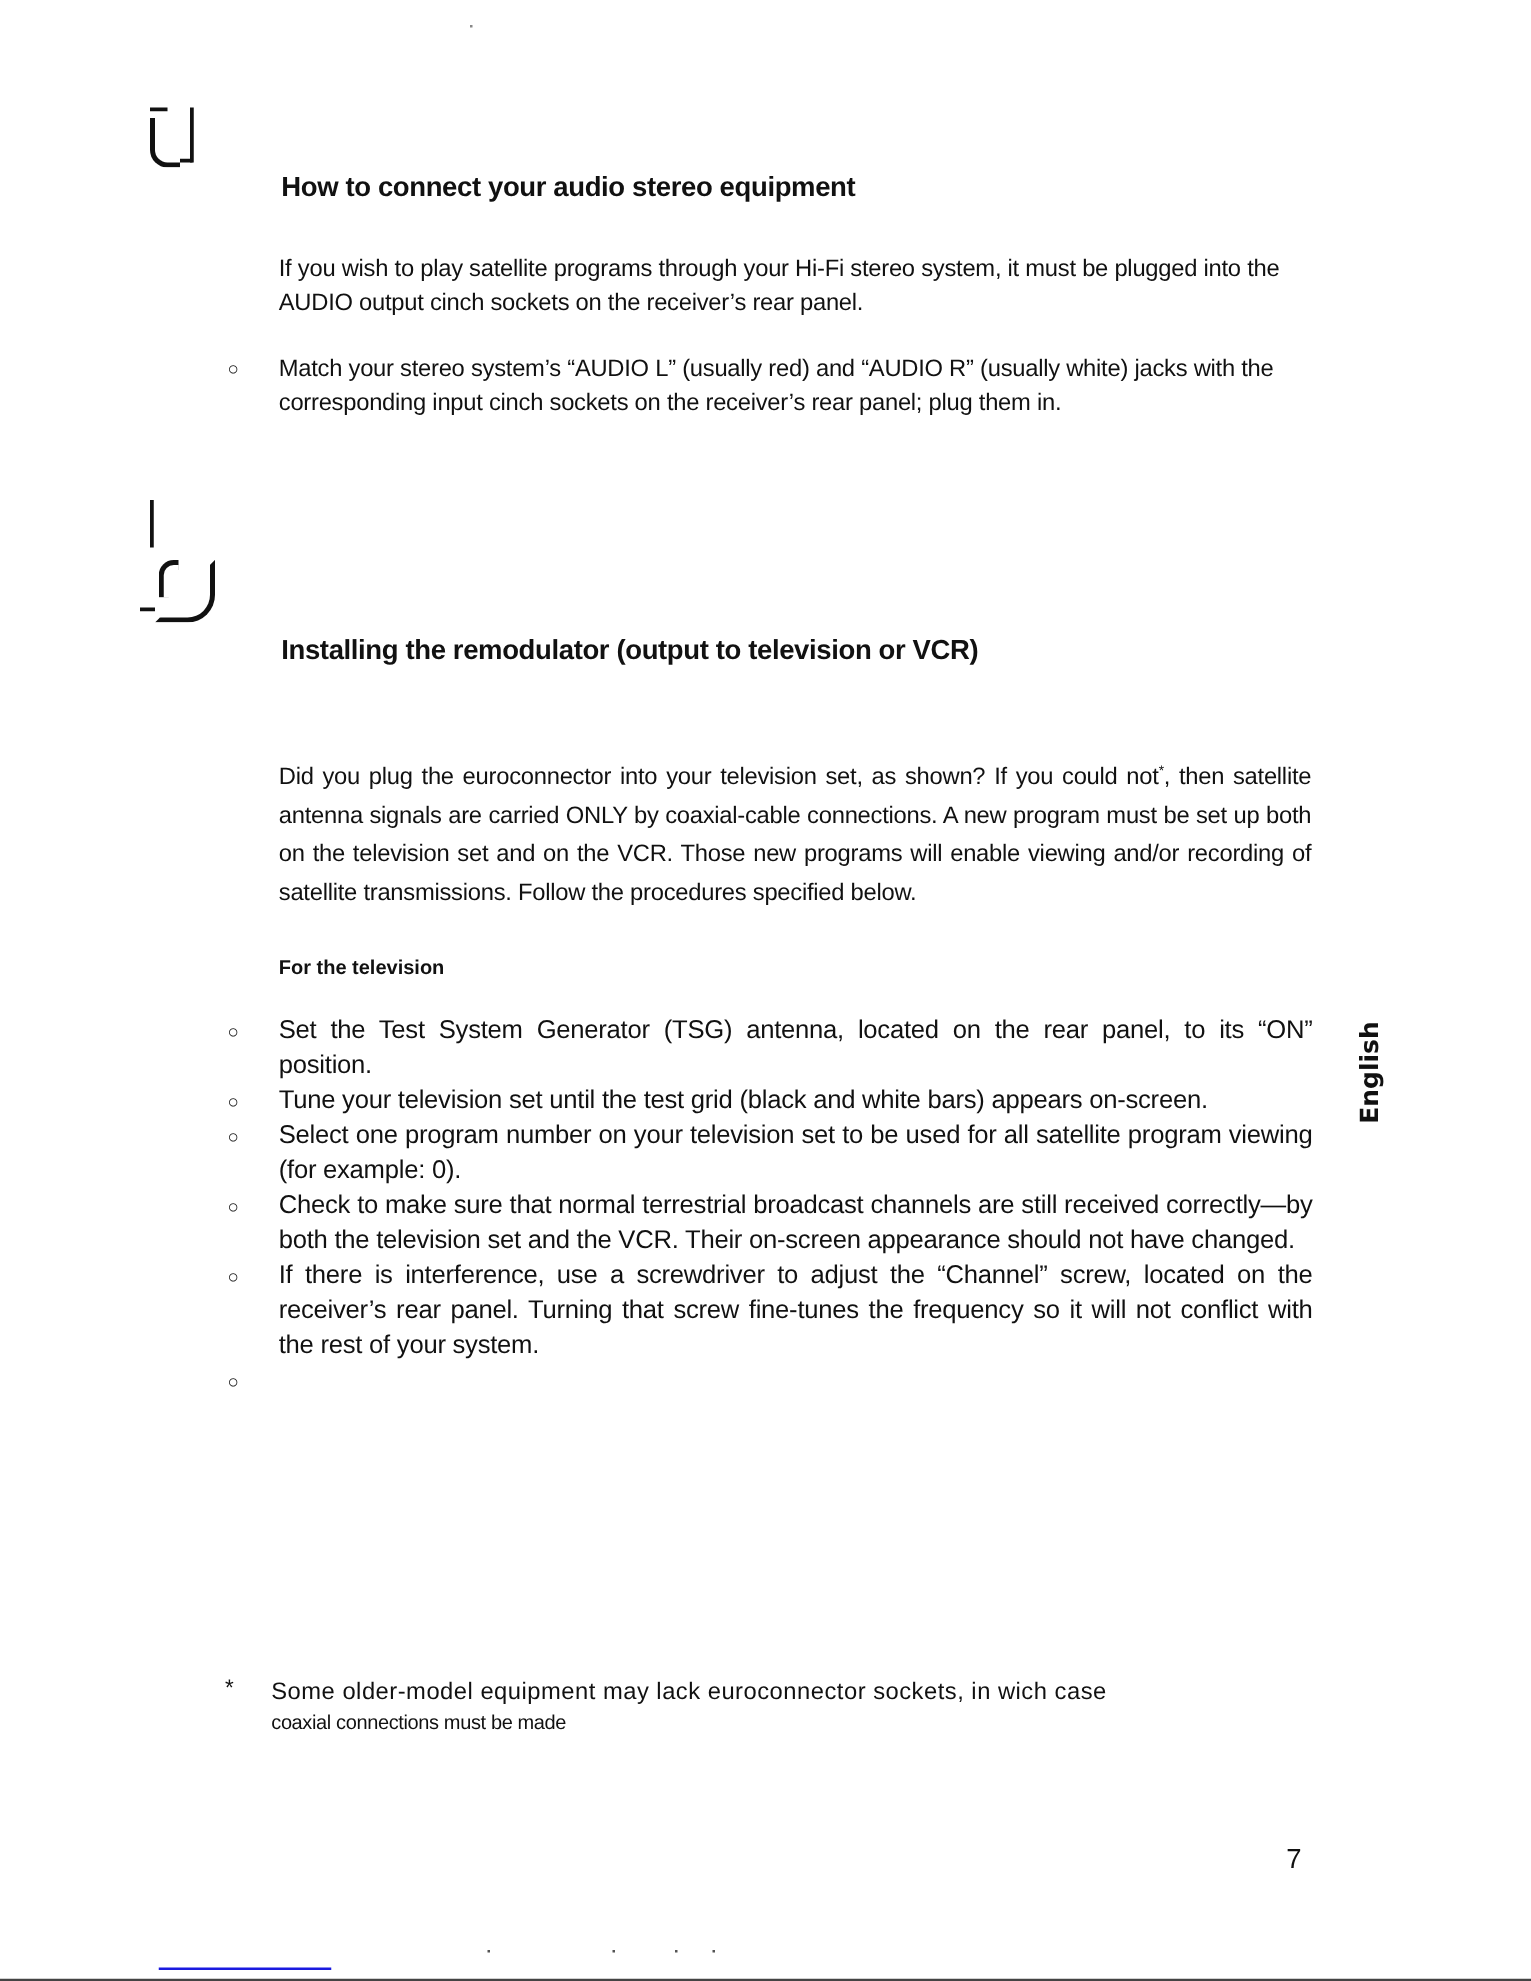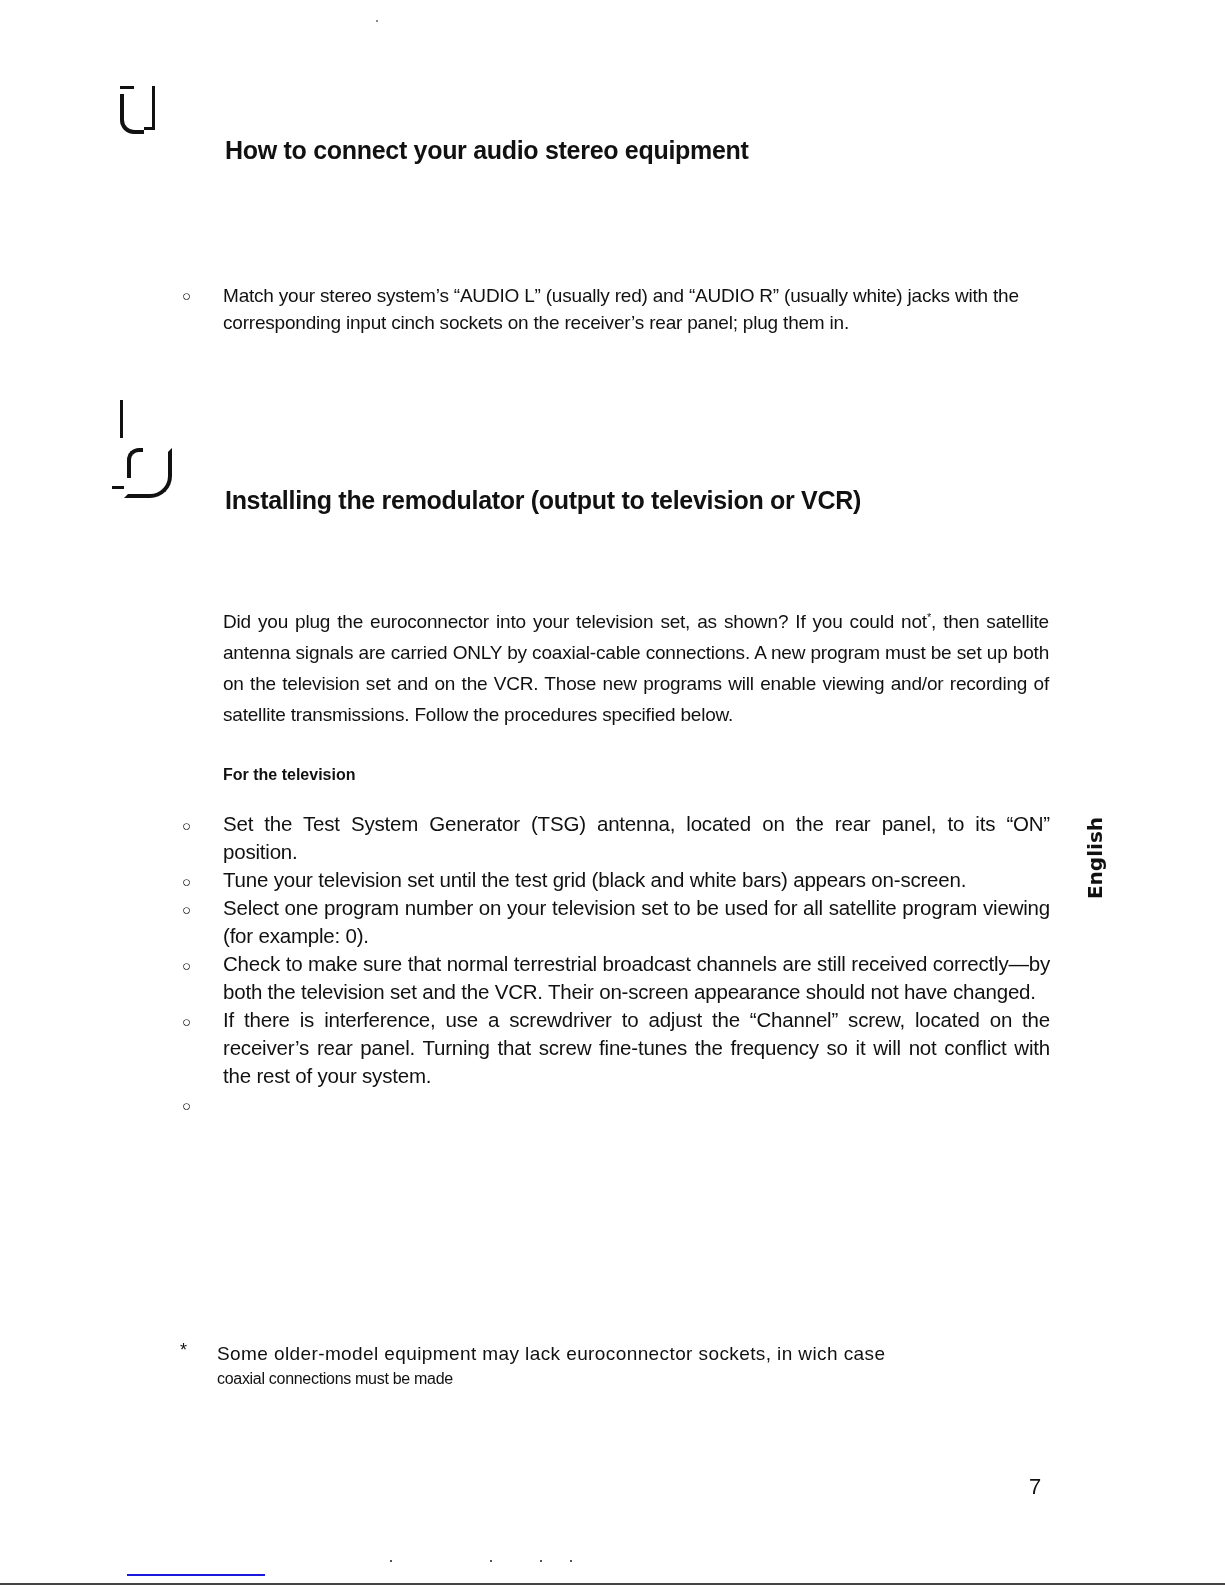--- a/index.html
+++ b/index.html
@@ -17,25 +17,25 @@
   .m-top .vline { position:absolute; left:40px; top:8px; width:3px; height:44px; background:#111; }
   .m-top .foot { position:absolute; left:32px; top:49px; width:10px; height:3px; background:#111; }
 
   .m-mid { left: 112px; top: 400px; width: 90px; height: 100px; }
   .m-mid .vline { position:absolute; left:8px; top:0; width:3px; height:38px; background:#111; }
   .m-mid .paren { position:absolute; left:12px; top:48px; width:40px; height:42px; border:4px solid #111; border-left-color: transparent; border-top-color: transparent; border-radius: 0 0 22px 0; }
   .m-mid .paren2 { position:absolute; left:15px; top:48px; width:12px; height:26px; border-left:4px solid #111; border-top:4px solid #111; border-radius: 12px 0 0 0; }
   .m-mid .dash { position:absolute; left:0; top:86px; width:12px; height:3px; background:#111; }
 
   h1 {
-    position: absolute; margin: 0; font-weight: bold; font-size: 25px;
+    position: absolute; margin: 0; font-weight: bold; font-size: 22px;
     letter-spacing: -0.3px; line-height: 44px;
   }
   .h1a { left: 225px; top: 128px; }
-  .h1b { left: 225px; top: 478px; width: 820px; }
+  .h1b { left: 225px; top: 498px; width: 820px; }
 
   .para {
     position: absolute; left: 223px; width: 830px; font-size: 19px;
     line-height: 27px; margin: 0; letter-spacing: -0.2px;
   }
   .p-intro { top: 202px; }
   .p-warn { top: 396px; }
   .p-did { top: 602px; line-height: 31px; text-align: justify; width: 826px; }
 
   .bullet-block { position: absolute; left: 180px; width: 875px; }
@@ -85,20 +85,21 @@
 
   <div class="marker m-top">
     <div class="bar1"></div>
       <div class="hook"></div>
       <div class="vline"></div>
       <div class="foot"></div>
   </div>
 
   <h1 class="h1a">How to connect your audio stereo equipment</h1>
 
+  <p class="para p-intro">If you wish to play satellite programs through your Hi-Fi stereo system, it must be plugged into the AUDIO output cinch sockets on the receiver’s rear panel.</p>
 
   <div class="bullet-block bb-1">
     <div class="bullet-row">
       <span class="b">○</span>
       <span>Match your stereo system’s “AUDIO L” (usually red) and “AUDIO R” (usually white) jacks with the corresponding input cinch sockets on the receiver’s rear panel; plug them in.</span>
     </div>
   </div>
 
 
   <div class="marker m-mid">

